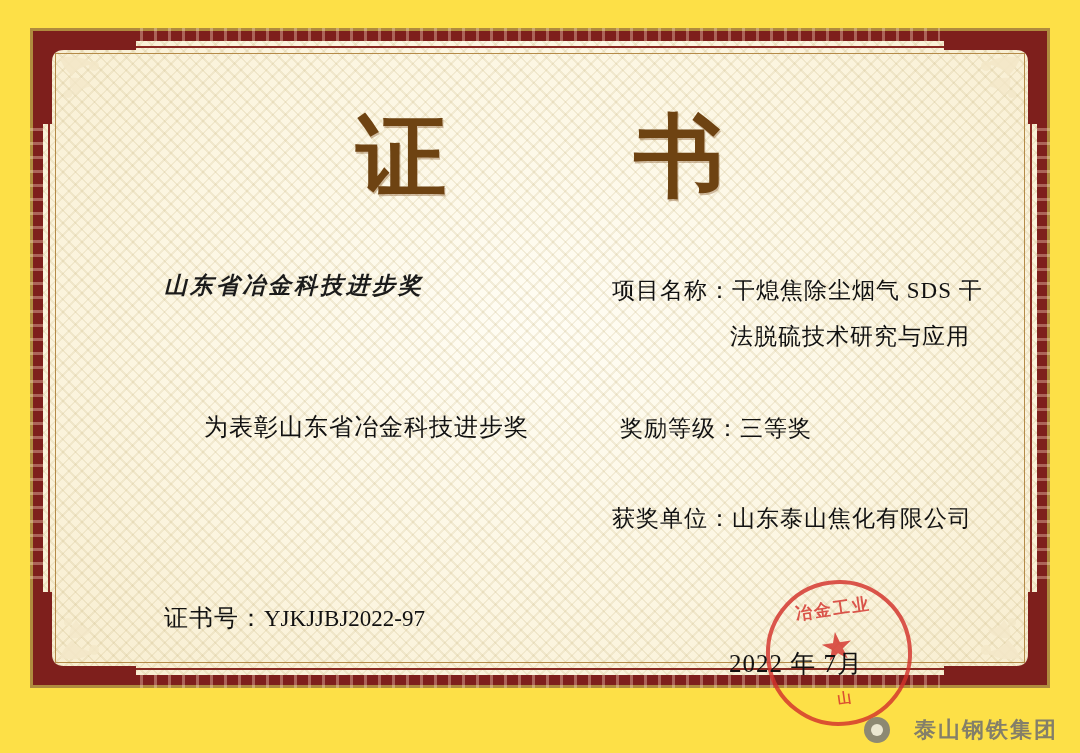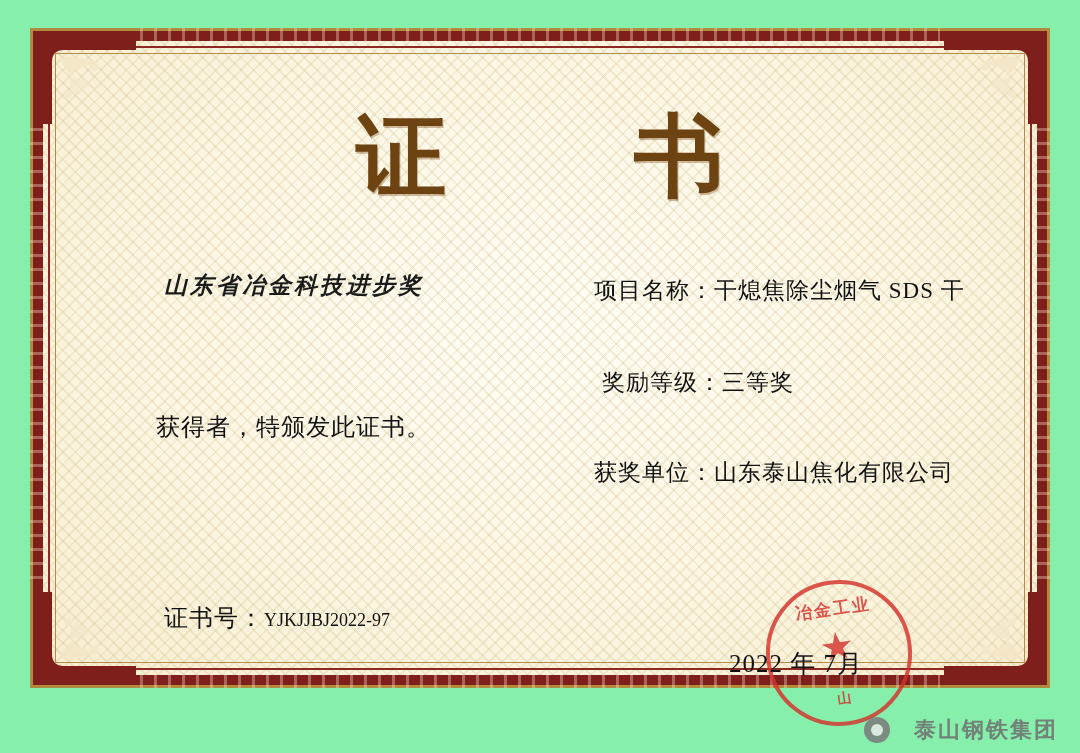--- a/index.html
+++ b/index.html
@@ -12,21 +12,21 @@
     height: 753px;
     font-family: "Liberation Serif", serif;
     overflow: hidden;
     position: relative;
   }
 
   
   .page {
     position: absolute;
     inset: 0;
-    background: #86efac;
+    background: #fde047;
   }
 
   
   .cert {
     position: absolute;
     left: 30px;
     top: 28px;
     width: 1020px;
     height: 660px;
     background:
@@ -166,28 +166,28 @@
   .cert-no {
     position: absolute;
     left: 100px;
     top: 540px;
     font-size: 24px;
     letter-spacing: 1px;
     color: #111;
   }
   .cert-no .no-value {
     font-family: "Liberation Serif", serif;
-    font-size: 18px;
+    font-size: 23px;
     letter-spacing: 0px;
   }
 
   
   .fields {
     position: absolute;
-    left: 530px;
+    left: 548px;
     top: 206px;
     width: 420px;
     color: #111;
   }
   .field {
     font-size: 23px;
     line-height: 46px;
     letter-spacing: 1px;
   }
   .field.project { margin-bottom: 46px; }
@@ -319,31 +319,34 @@
       <circle cx="34" cy="62" r="4" fill="#f3e7c8" opacity="0.8"></circle>
     </svg>
 
     <div class="content">
 
       <div class="title">证 书</div>
 
       <div class="award-name">山东省冶金科技进步奖</div>
 
       <div class="citation">
-        <div class="l2">获得者，特颁发此证书。</div>
+        <div class="l1">为表彰山东省冶金科技进步奖</div>
       </div>
 
       <div class="cert-no">
         <span>证书号：</span><span class="no-value">YJKJJBJ2022-97</span>
       </div>
 
       <div class="fields">
         <div class="field project">
           <div>
             <span>项目名称：</span><span class="val-latin">干熄焦除尘烟气 SDS 干</span>
+          </div>
+          <div style="margin-left:118px">
+            <span>法脱硫技术研究与应用</span>
           </div>
         </div>
 
         <div class="field level">
           <span>奖励等级：</span><span>三等奖</span>
         </div>
 
         <div class="field unit">
           <span>获奖单位：</span><span>山东泰山焦化有限公司</span>
         </div>

